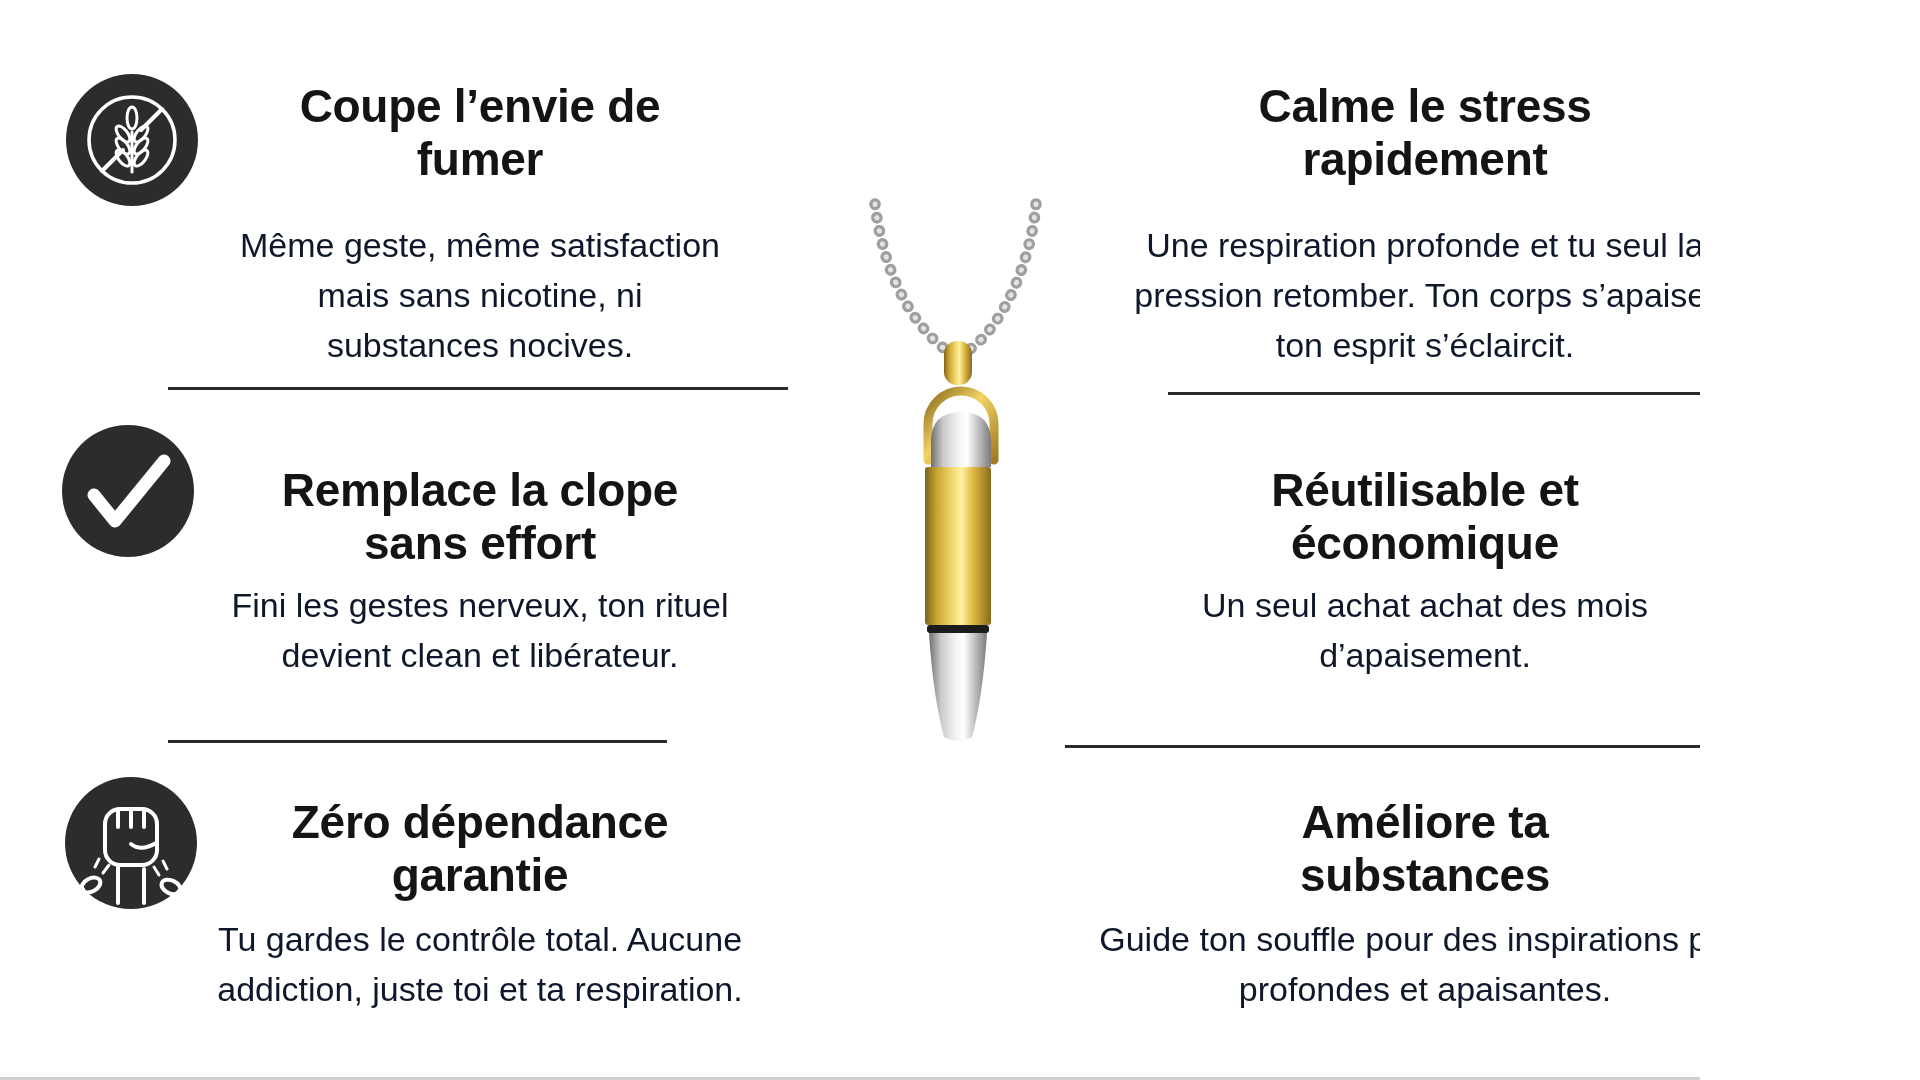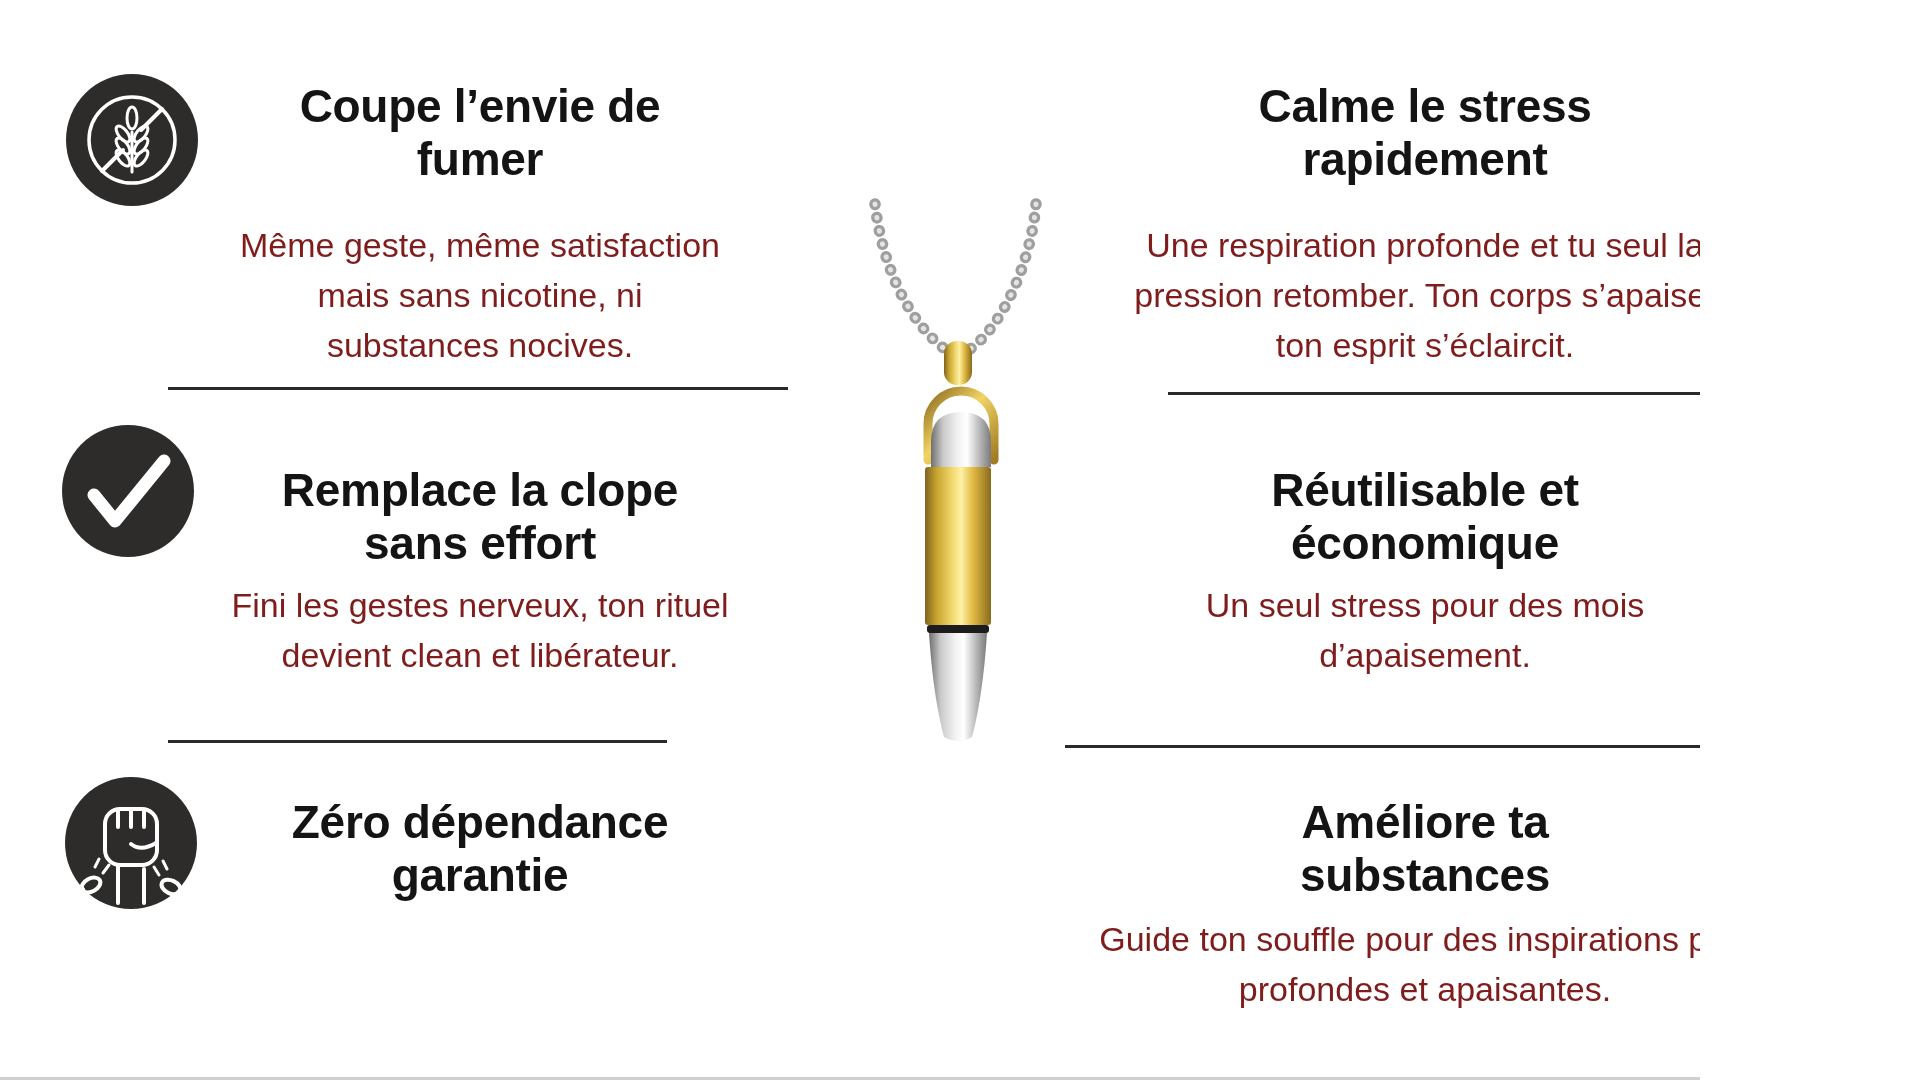--- a/index.html
+++ b/index.html
@@ -26,21 +26,21 @@
   
   .feature-title{
     position:absolute;margin:0;
     font-size:46px;line-height:53px;font-weight:700;
     color:#141414;letter-spacing:-0.3px;
     text-align:center;white-space:pre;
   }
   .feature-body{
     position:absolute;margin:0;
     font-size:34px;line-height:50px;font-weight:400;
-    color:#7f1d1d;
+    color:#0f172a;
     text-align:center;white-space:pre;
   }
   .col-left{left:90px;width:780px;}
   .col-right{left:1035px;width:780px;}
   .ty1{top:80px;}  .by1{top:220px;}
   .ty2{top:464px;} .by2{top:580px;}
   .ty3{top:796px;} .by3{top:914px;}
   
   .divider{position:absolute;height:3px;background:#2a2a2a;}
   .div-l1{left:168px;top:387px;width:620px;}
@@ -107,20 +107,22 @@
         <ellipse cx="55" cy="52" rx="8" ry="5.5" transform="rotate(25 55 52)"></ellipse>
         <line x1="-28" y1="30" x2="-22" y2="22" stroke-width="3"></line>
         <line x1="-36" y1="24" x2="-32" y2="16" stroke-width="3"></line>
         <line x1="28" y1="32" x2="23" y2="24" stroke-width="3"></line>
         <line x1="36" y1="26" x2="32" y2="18" stroke-width="3"></line>
       </g>
     </svg>
   </div>
   <h2 class="feature-title col-left ty3">Zéro dépendance
 garantie</h2>
+  <p class="feature-body col-left by3">Tu gardes le contrôle total. Aucune
+addiction, juste toi et ta respiration.</p>
 
   <div class="icon-circle icon4">
     <svg viewBox="-66 -66 132 132" aria-hidden="true">
       <path d="M -34,14
                C -50,16 -56,2 -44,-6
                C -42,-20 -28,-24 -20,-18
                C -14,-32 8,-34 16,-20
                C 30,-28 46,-16 40,-4
                C 52,2 46,16 32,14
                C 28,22 16,24 10,18
@@ -142,21 +144,21 @@
         <polygon points="10,-34 33,-13 5,-5" fill="#ffffff"></polygon>
       </g>
       <g transform="rotate(-12)">
         <ellipse rx="48" ry="17" fill="none" stroke="#ffffff" stroke-width="8" stroke-dasharray="168 49" stroke-dashoffset="-52"></ellipse>
         <polygon points="49,1 28,23 21,2" fill="#ffffff"></polygon>
       </g>
     </svg>
   </div>
   <h2 class="feature-title col-right ty2">Réutilisable et
 économique</h2>
-  <p class="feature-body col-right by2">Un seul stress pour des mois
+  <p class="feature-body col-right by2">Un seul achat achat des mois
 d’apaisement.</p>
   <div class="divider div-r2"></div>
 
   <div class="icon-circle icon6">
     <svg viewBox="-66 -66 132 132" aria-hidden="true">
       <g fill="#ffffff">
         <path d="M 0,-34 Q 2,10 24,10 Q 2,10 0,54 Q -2,10 -24,10 Q -2,10 0,-34 Z"></path>
         <path d="M 28,-46 Q 29,-24 42,-24 Q 29,-24 28,-2 Q 27,-24 14,-24 Q 27,-24 28,-46 Z"></path>
         <path d="M -32,12 Q -31.5,26 -24,26 Q -31.5,26 -32,40 Q -32.5,26 -40,26 Q -32.5,26 -32,12 Z"></path>
       </g>

